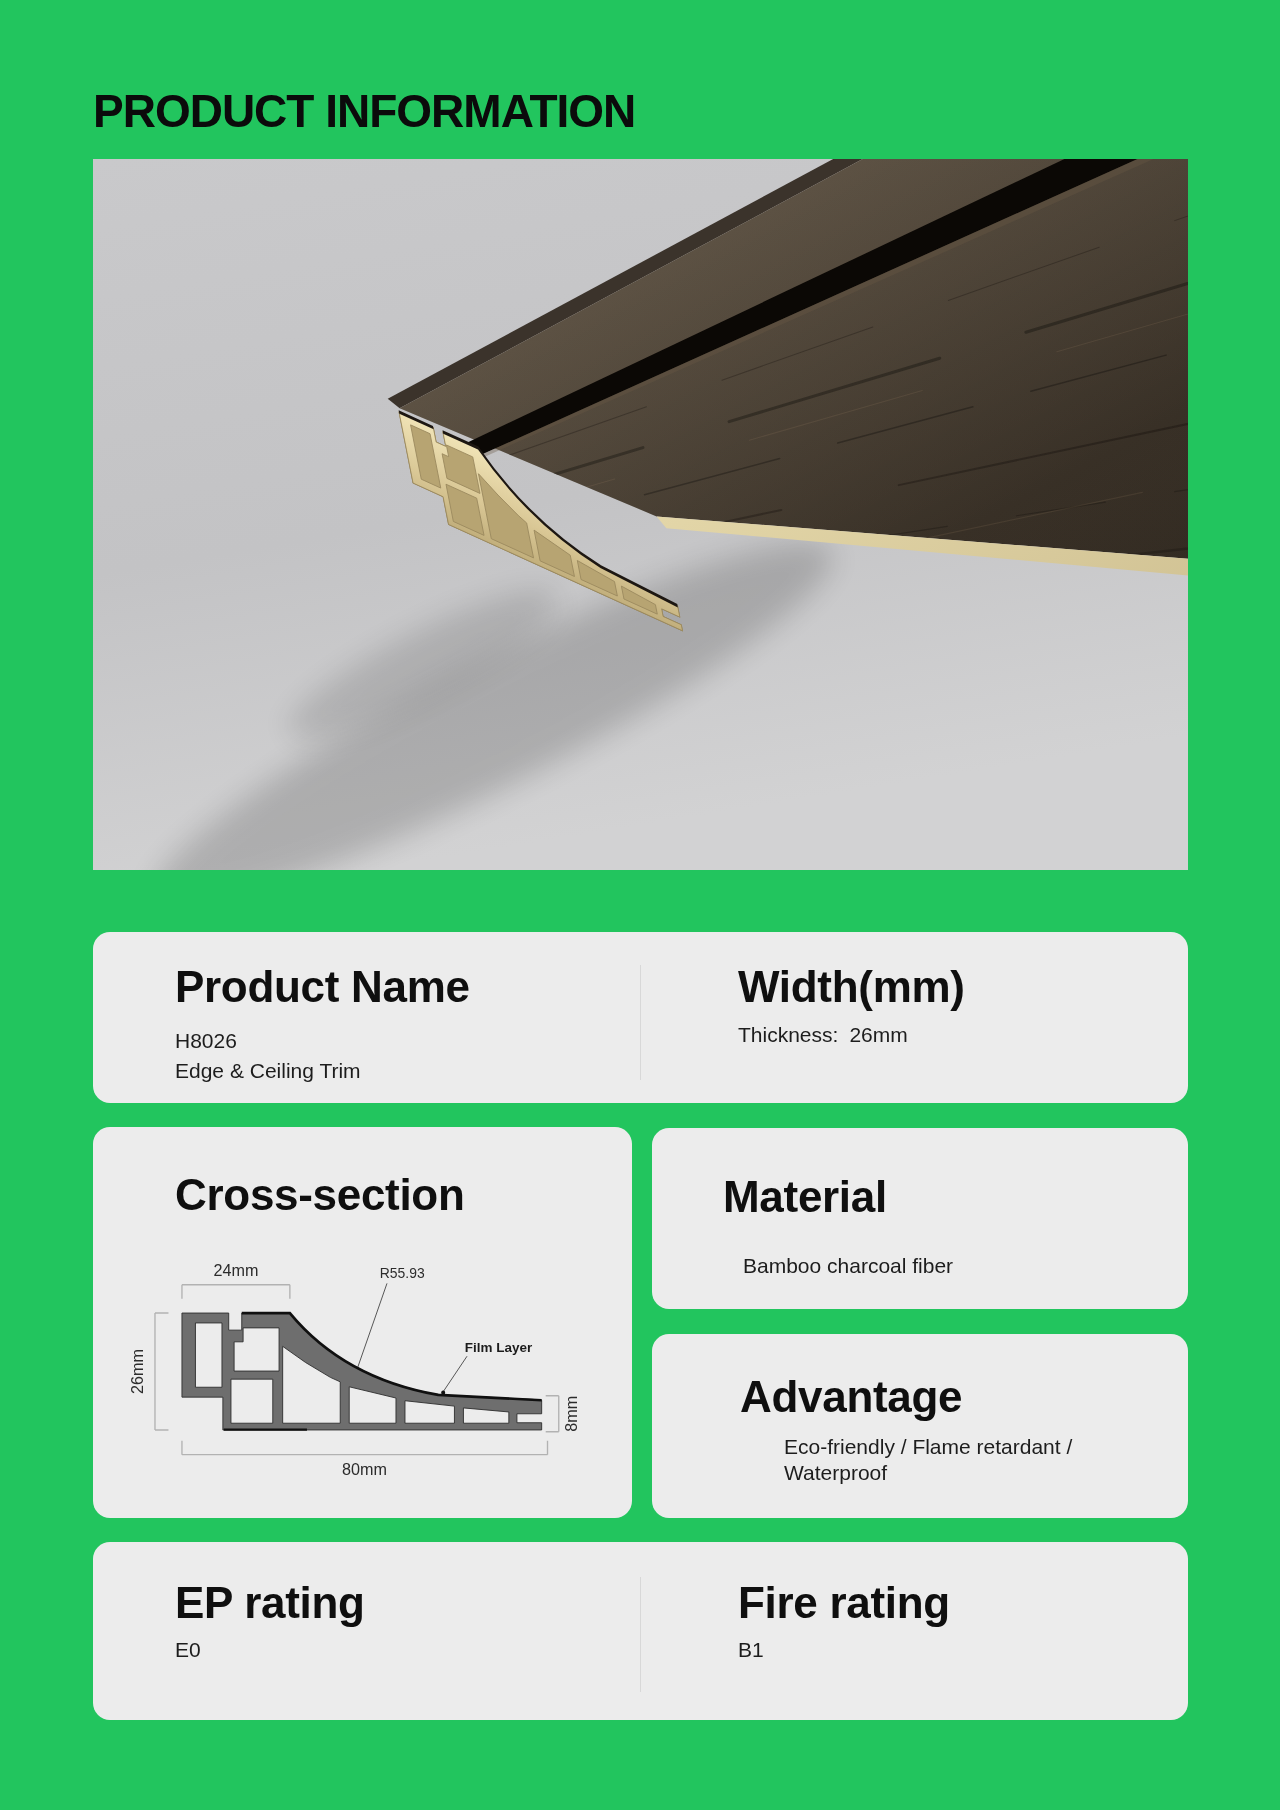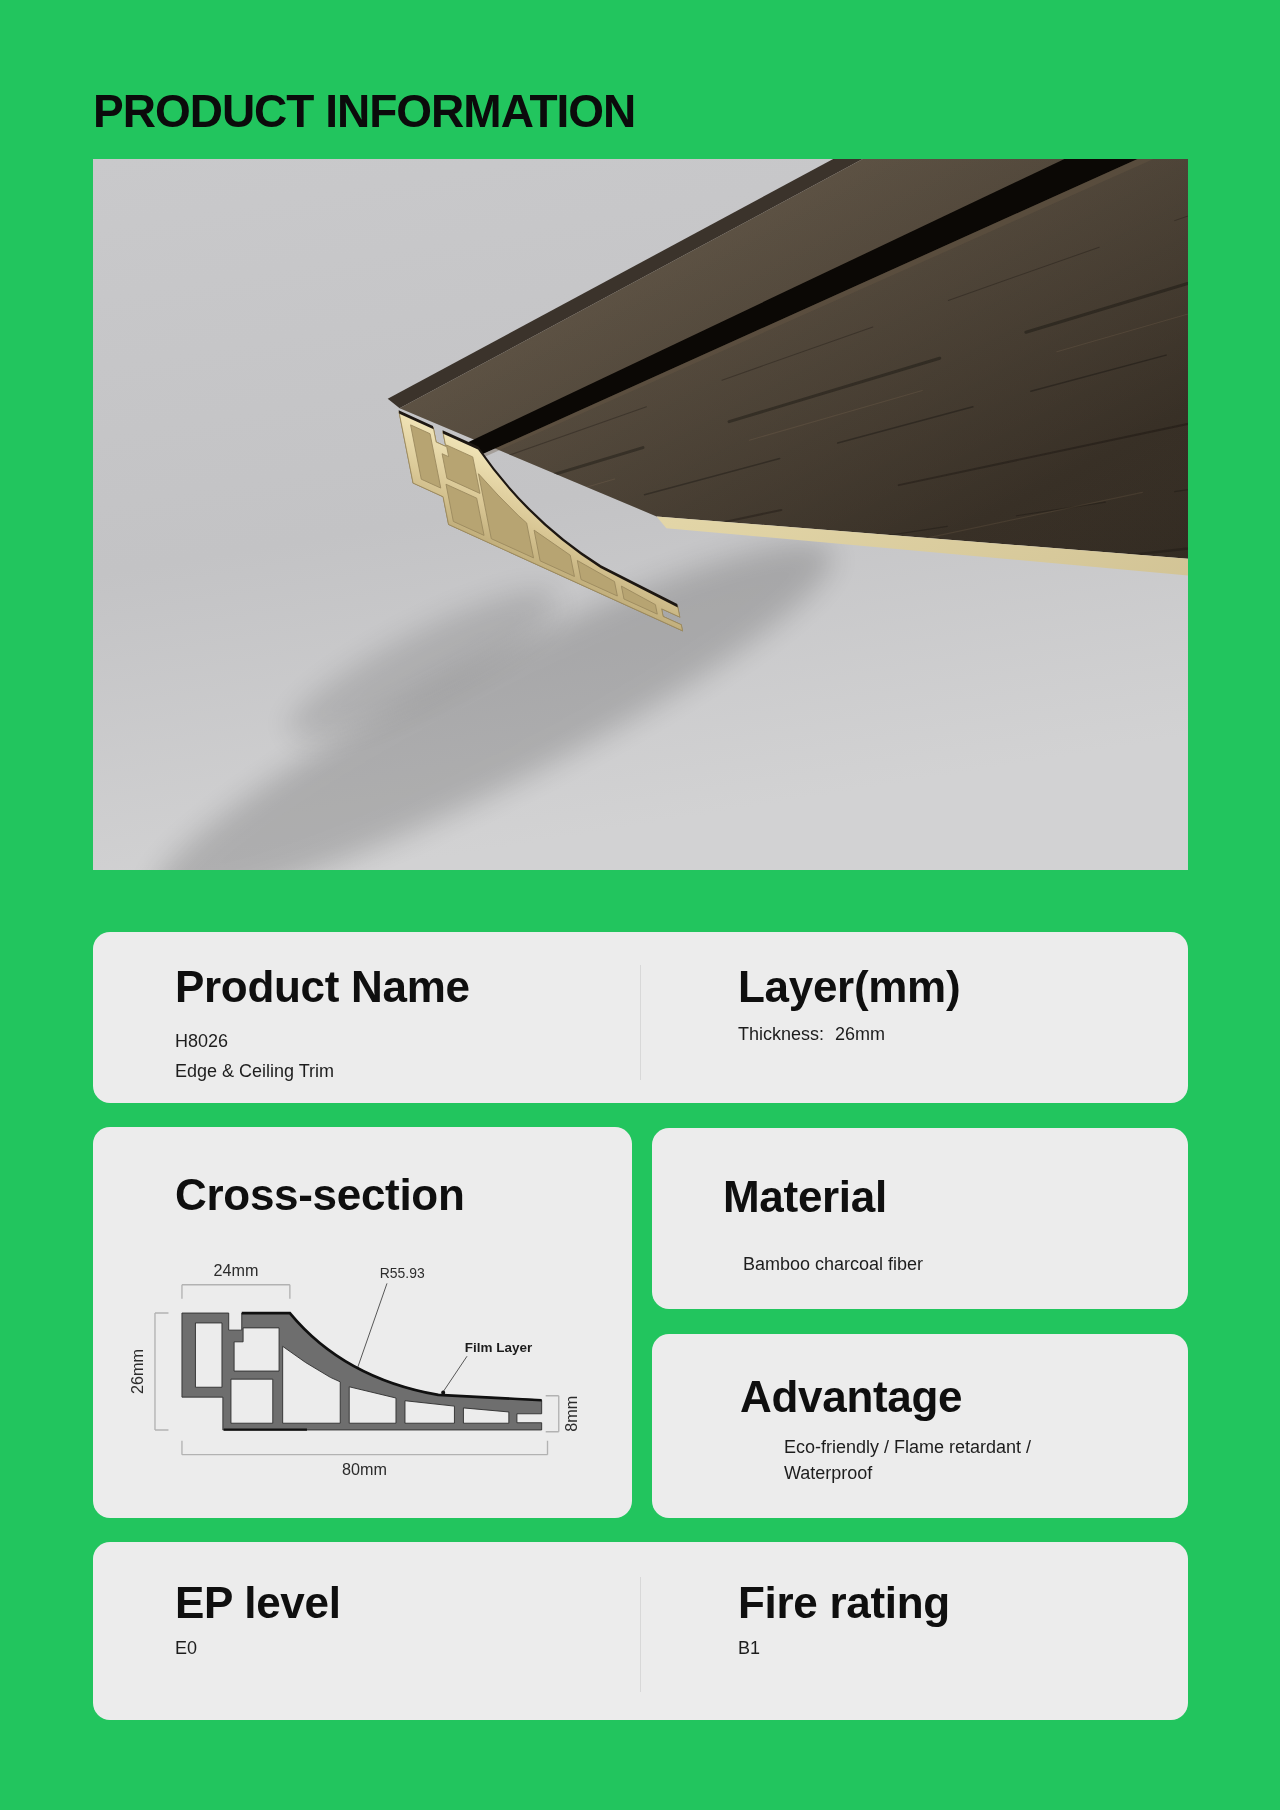--- a/index.html
+++ b/index.html
@@ -3,21 +3,21 @@
 <meta charset="utf-8">
 <style>
   html,body{margin:0;padding:0;background:#ffffff;}
   #page{position:relative;width:1280px;height:1810px;background:#22c55e;overflow:hidden;
         font-family:"Liberation Sans","DejaVu Sans",sans-serif;}
   .abs{position:absolute;}
   #title{left:93px;top:84px;font-size:46px;font-weight:700;letter-spacing:-1px;color:#0b0b0b;}
   .card{position:absolute;background:#ececec;border-radius:17px;}
   .vdivider{position:absolute;width:1px;background:#d8d8d8;}
   .h{position:absolute;font-size:44px;font-weight:700;color:#0f0f0f;letter-spacing:-0.3px;white-space:nowrap;}
-  .body{position:absolute;font-size:18px;color:#1d1d1d;white-space:nowrap;}
+  .body{position:absolute;font-size:21px;color:#1d1d1d;white-space:nowrap;}
   .lh30{line-height:30px;}
   .lh27{line-height:27px;}
   .lh26{line-height:26px;margin-left:44px;}
   .pair .val{margin-left:11px;}
   .pair2{margin-left:52px;}
   svg text{font-family:"Liberation Sans","DejaVu Sans",sans-serif;}
   .dimlabel{font-size:3.6px;fill:#2c2c2c;}
   .dimsmall{font-size:3.1px;fill:#2c2c2c;}
   .filmlabel{font-size:3.0px;font-weight:700;fill:#1c1c1c;}
 </style>
@@ -112,21 +112,21 @@
 
   <div class="card" style="left:93px;top:932px;width:1095px;height:171px"></div>
   <div class="vdivider" style="left:640px;top:965px;height:115px"></div>
 
   <div class="h" style="left:175px;top:962px">Product Name</div>
   <div class="body lh30" style="left:175px;top:1026px">
     <div>H8026</div>
     <div>Edge &amp; Ceiling Trim</div>
   </div>
 
-  <div class="h" style="left:738px;top:962px">Layer(mm)</div>
+  <div class="h" style="left:738px;top:962px">Width(mm)</div>
   <div class="body lh27" style="left:738px;top:1021px">
     <div>
       <span class="pair"><span>Thickness:</span><span class="val">26mm</span></span>
     </div>
   </div>
 
   <div class="card" style="left:93px;top:1127px;width:539px;height:391px"></div>
   <div class="h" style="left:175px;top:1170px">Cross-section</div>
 
   <svg class="abs" style="left:119px;top:1259px" width="500" height="225" viewBox="-14 -12 111.2 50">
@@ -171,19 +171,19 @@
   <div class="card" style="left:652px;top:1334px;width:536px;height:184px"></div>
   <div class="h" style="left:740px;top:1372px">Advantage</div>
   <div class="body lh26" style="left:740px;top:1434px">
     <div>Eco-friendly / Flame retardant /</div>
     <div>Waterproof</div>
   </div>
 
   <div class="card" style="left:93px;top:1542px;width:1095px;height:178px"></div>
   <div class="vdivider" style="left:640px;top:1577px;height:115px"></div>
 
-  <div class="h" style="left:175px;top:1578px">EP level</div>
+  <div class="h" style="left:175px;top:1578px">EP rating</div>
   <div class="body" style="left:175px;top:1638px">E0</div>
 
   <div class="h" style="left:738px;top:1578px">Fire rating</div>
   <div class="body" style="left:738px;top:1638px">B1</div>
 
 </div>
 
 </body></html>

